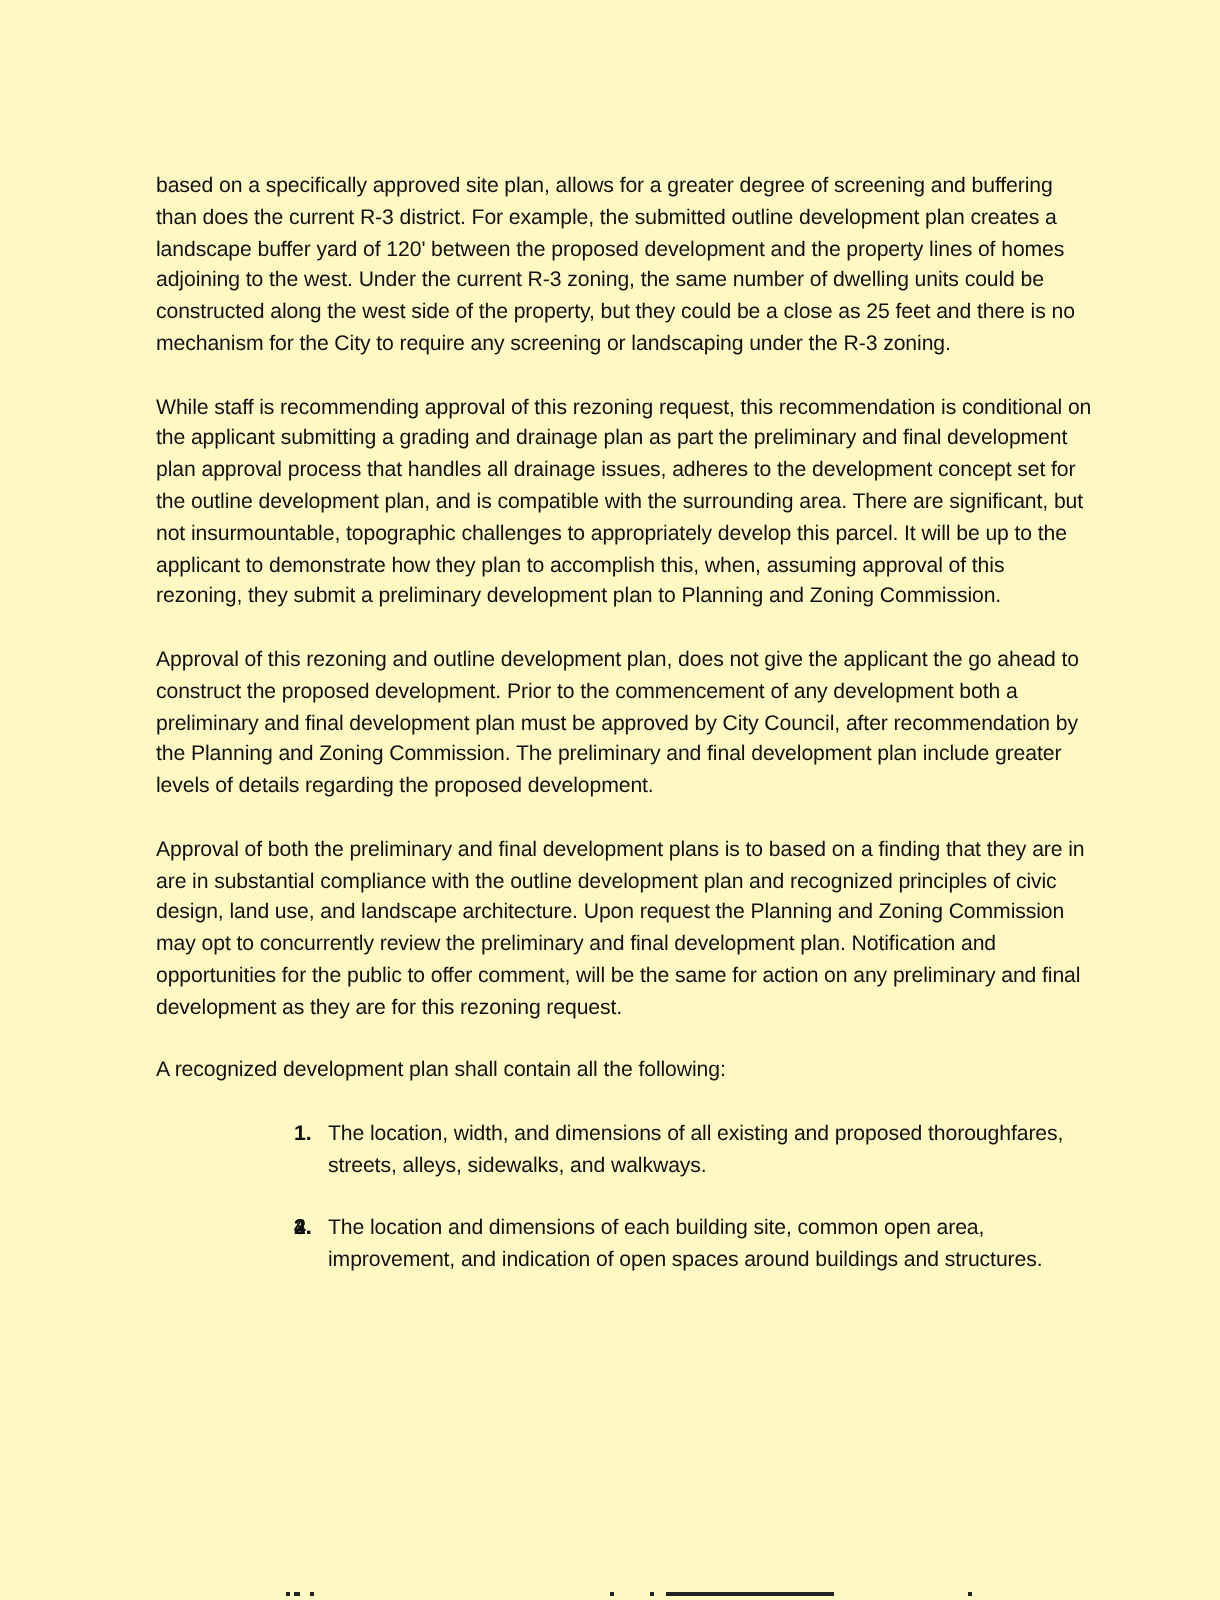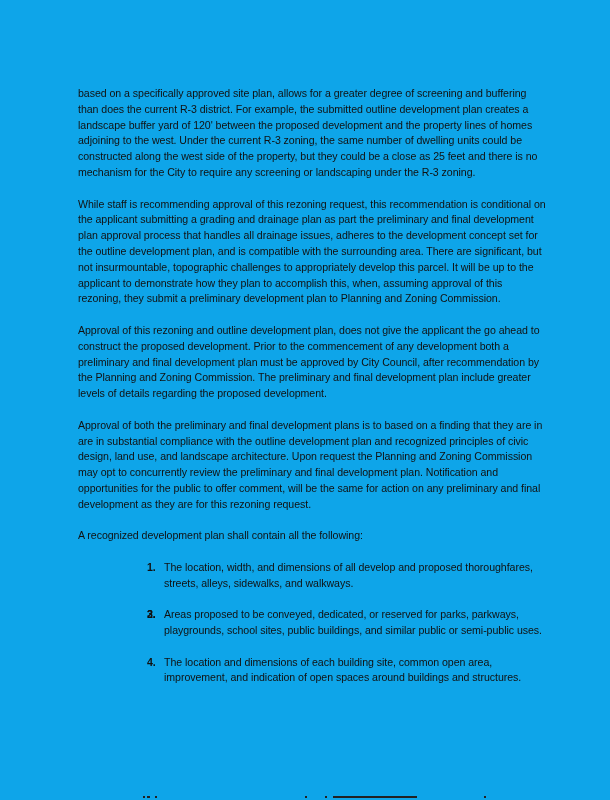--- a/index.html
+++ b/index.html
@@ -1,18 +1,18 @@
 <!DOCTYPE html>
 <html><head>
 <meta charset="utf-8">
 <style>
   html, body { margin: 0; padding: 0; background: #ffffff; }
   body { width: 610px; height: 800px; position: relative; overflow: hidden;
          font-family: "Liberation Sans", "DejaVu Sans", sans-serif; color: #111; }
-  .page { position: absolute; left: 0; top: 0; width: 610px; height: 800px; background: #0ea5e9; }
+  .page { position: absolute; left: 0; top: 0; width: 610px; height: 800px; background: #fef9c3; }
   .body-text { position: absolute; left: 78px; width: 470px; top: 86px;
                font-size: 10.6px; line-height: 15.8px; letter-spacing: -0.05px; }
   .para { margin: 0 0 15.8px 0; }
   .list { margin: 0; padding: 0; list-style: none; }
   .list-item { position: relative; padding-left: 86px; margin: 0 0 15.8px 0; width: 390px; }
   .list-num { position: absolute; left: 69px; top: 0; font-weight: bold; }
   .footer-artifacts { position: absolute; left: 0; top: 796px; width: 610px; height: 4px; }
   .footer-artifacts span { position: absolute; top: 0; height: 2px; background: #222; }
 </style>
 </head>
@@ -22,28 +22,27 @@
   <div class="body-text">
     <p class="para">based on a specifically approved site plan, allows for a greater degree of screening and buffering than does the current R-3 district.  For example, the submitted outline development plan creates a landscape buffer yard of 120' between the proposed development and the property lines of homes adjoining to the west.  Under the current R-3 zoning, the same number of dwelling units could be constructed along the west side of the property, but they could be a close as 25 feet and there is no mechanism for the City to require any screening or landscaping under the R-3 zoning.</p>
     <p class="para">While staff is recommending approval of this rezoning request, this recommendation is conditional on the applicant submitting a grading and drainage plan as part the preliminary and final development plan approval process that handles all drainage issues, adheres to the development concept set for the outline development plan, and is compatible with the surrounding area.  There are significant, but not insurmountable, topographic challenges to appropriately develop this parcel.  It will be up to the applicant to demonstrate how they plan to accomplish this, when, assuming approval of this rezoning, they submit a preliminary development plan to Planning and Zoning Commission.</p>
     <p class="para">Approval of this rezoning and outline development plan, does not give the applicant the go ahead to construct the proposed development.  Prior to the commencement of any development both a preliminary and final development plan must be approved by City Council, after recommendation by the Planning and Zoning Commission.  The preliminary and final development plan include greater levels of details regarding the proposed development.</p>
     <p class="para"> Approval of both the preliminary and final development plans is to based on a finding that they are in are in substantial compliance with the outline development plan and recognized principles of civic design, land use, and landscape architecture.  Upon request the Planning and Zoning Commission may opt to concurrently review the preliminary and final development plan.  Notification and opportunities for the public to offer comment, will be the same for action on any preliminary and final development as they are for this rezoning request.</p>
     <p class="para">A recognized development plan shall contain all the following:</p>
 
     <ol class="list">
       <li class="list-item">
         <span class="list-num">1.</span>
-        <span>The location, width, and dimensions of all develop and proposed thoroughfares, streets, alleys, sidewalks, and walkways.</span>
+        <span>The location, width, and dimensions of all existing and proposed thoroughfares, streets, alleys, sidewalks, and walkways.</span>
       </li>
       <li class="list-item">
         <span class="list-num">2.</span>
       </li>
       <li class="list-item">
         <span class="list-num">3.</span>
-        <span>Areas proposed to be conveyed, dedicated, or reserved for parks, parkways, playgrounds, school sites, public buildings, and similar public or semi-public uses.</span>
       </li>
       <li class="list-item">
         <span class="list-num">4.</span>
         <span>The location and dimensions of each building site, common open area, improvement, and indication of open spaces around buildings and structures.</span>
       </li>
     </ol>
   </div>
 
   <div class="footer-artifacts">
     <span style="left:143px;width:2px;"></span>

